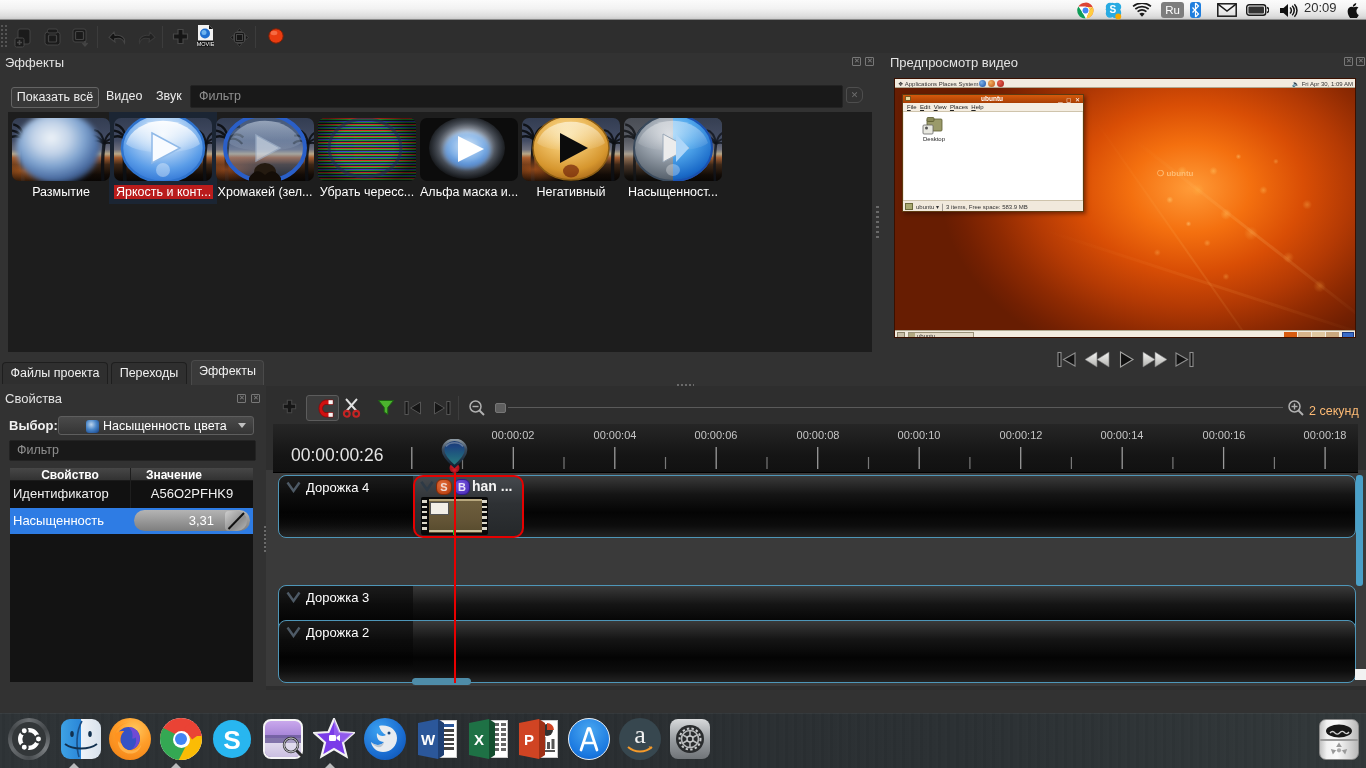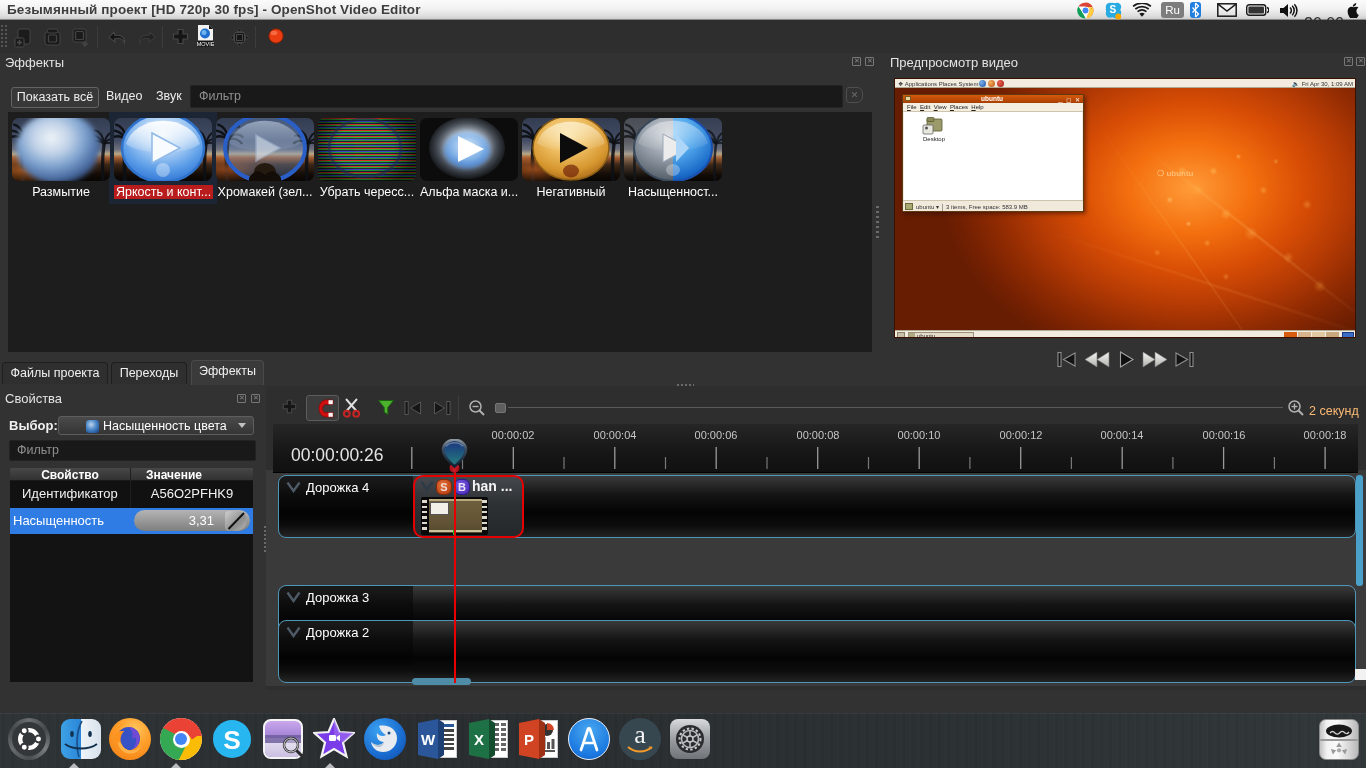--- a/index.html
+++ b/index.html
@@ -39,21 +39,20 @@
     background:linear-gradient(180deg,rgba(0,0,0,0.55),rgba(0,0,0,0.25) 70%,rgba(45,45,45,0.25)); }
   .sprk { top:3px; width:5px; height:32px; background:repeating-linear-gradient(180deg,#dcd8ca 0 2.5px,#0a0a0a 2.5px 5.5px); }
   .rlab { position:absolute; top:429px; width:58px; text-align:center; font-size:11px; color:#c6c6c6; }
 </style>
 </head>
 <body>
 
 <div id="win"></div>
 
 <div id="menubar">
-  <div id="menutitle" class="abs">Безымянный проект [HD 720p 30 fps] - OpenShot Video Editor</div>
 <div id="tray" class="abs" style="left:1070px; top:0; width:296px; height:20px;">
 
     <svg class="abs" style="left:7px;top:1.5px;" width="17" height="17" viewBox="0 0 32 32">
       <circle cx="16" cy="16" r="15" fill="#fff"></circle>
       <path d="M16 1 A15 15 0 0 1 29.5 9.5 L16 9.5 Z M29.5 9.3 A15 15 0 0 1 18 30.8 L24.5 13 Z" fill="#db4437"></path>
       <path d="M29.8 10 A15 15 0 0 1 17.6 30.9 L23.8 14.5 Z" fill="#ffcd40"></path>
       <path d="M16.5 31 A15 15 0 0 1 2.6 8.5 L9.5 18.5 Z" fill="#0f9d58"></path>
       <path d="M2.5 8.7 A15 15 0 0 1 28 8.5 L10 8.7 Z" fill="#db4437"></path>
       <path d="M29.7 9.8 L23 14 A7.5 7.5 0 0 0 18 9.3 Z" fill="#ffcd40"></path>
       <circle cx="16" cy="16" r="7" fill="#fff"></circle>
@@ -95,21 +94,21 @@
       <path d="M21 3.5 a2.6 2.6 0 0 1 0 5" fill="none" stroke="#1a1a1a" stroke-width="1.4"></path>
     </svg>
 
     <svg class="abs" style="left:209px;top:2.5px;" width="19" height="15" viewBox="0 0 19 15">
       <path d="M1 5 h3.5 L9 1 V14 L4.5 10 H1 Z" fill="#111"></path>
       <path d="M11 4.5 a4 4 0 0 1 0 6" fill="none" stroke="#111" stroke-width="1.5"></path>
       <path d="M13.2 2.8 a6.5 6.5 0 0 1 0 9.4" fill="none" stroke="#111" stroke-width="1.5"></path>
       <path d="M15.4 1.2 a9 9 0 0 1 0 12.6" fill="none" stroke="#111" stroke-width="1.5"></path>
     </svg>
 
-    <div class="abs" style="left:234px;top:15px;font-size:16px;color:#2e2e2e;">20:09</div>
+    <div class="abs" style="left:234px;top:0;font-size:13px;color:#2e2e2e;">20:09</div>
 
     <svg class="abs" style="left:277px;top:2px;" width="13" height="16" viewBox="0 0 170 200">
       <path d="M150 70 c-20 10 -28 30 -26 48 c2 22 14 38 30 48 c-6 16 -14 28 -26 40 c-8 8 -18 12 -28 8 c-10 -4 -18 -4 -28 0 c-12 5 -22 2 -30 -8 C20 180 4 140 10 104 C14 76 34 58 60 58 c10 0 20 6 28 6 c8 0 20 -8 34 -7 c12 1 22 5 28 13 Z" fill="#111"></path>
       <path d="M120 8 c2 14 -4 26 -12 34 c-8 9 -20 15 -31 14 c-2 -12 4 -24 12 -32 C97 15 110 9 120 8 Z" fill="#111"></path>
     </svg>
   </div>
 </div>
 
 <div id="toolbar" class="abs">
 
@@ -578,21 +577,21 @@
   <div class="abs" style="right:7px; top:6px; width:0; height:0; border-left:4px solid transparent; border-right:4px solid transparent; border-top:5px solid #c0c0c0;"></div>
 </div>
 <div class="abs" style="left:9px; top:440px; width:247px; height:21px; background:#191919; border:1px solid #232323; border-radius:2px; color:#8f8f8f; font-size:12.5px; line-height:19px; padding-left:7px;">Фильтр</div>
 
 <div class="abs" style="left:10px; top:468px; width:243px; height:13px; background:linear-gradient(180deg,#474747,#323232); border-bottom:1px solid #1a1a1a;">
   <div class="abs" style="left:0; top:0; width:120px; text-align:center; font-size:12px; font-weight:bold; color:#fff;">Свойство</div>
   <div class="abs" style="left:120px; top:0; width:1px; height:13px; background:#1e1e1e;"></div>
   <div class="abs" style="left:103px; top:0; width:122px; text-align:center; font-size:12px; font-weight:bold; color:#fff;">Значение</div>
 </div>
 <div class="abs" style="left:10px; top:481px; width:243px; height:27px; background:#111111;">
-  <div class="abs" style="left:12px; top:5px; font-size:13px; color:#f2f2f2;">Идентификатор</div>
+  <div class="abs" style="left:3px; top:5px; font-size:13px; color:#f2f2f2;">Идентификатор</div>
   <div class="abs" style="left:120px; top:0; width:1px; height:27px; background:#1e1e1e;"></div>
   <div class="abs" style="left:121px; top:5px; width:122px; text-align:center; font-size:13px; color:#f2f2f2;">A56O2PFHK9</div>
 </div>
 <div class="abs" style="left:10px; top:508px; width:243px; height:26px; background:#2e7ce4;">
   <div class="abs" style="left:3px; top:5px; font-size:13px; color:#ffffff;">Насыщенность</div>
   <div class="abs" style="left:124px; top:2px; width:116px; height:21px; border-radius:11px; background:linear-gradient(180deg,#b4b4b4,#7e7e7e);">
     <div class="abs" style="right:36px; top:2.5px; font-size:13px; color:#ffffff;">3,31</div>
     <div class="abs" style="right:3px; top:0.5px; width:22px; height:20px; border-radius:4px 10px 10px 4px; background:linear-gradient(135deg,#cfcfcf,#8e8e8e 60%,#b8b8b8);">
       <svg class="abs" style="left:0;top:0;" width="22" height="20">
           <path d="M3.5 18 L19 2" stroke="#111" stroke-width="2"></path>

